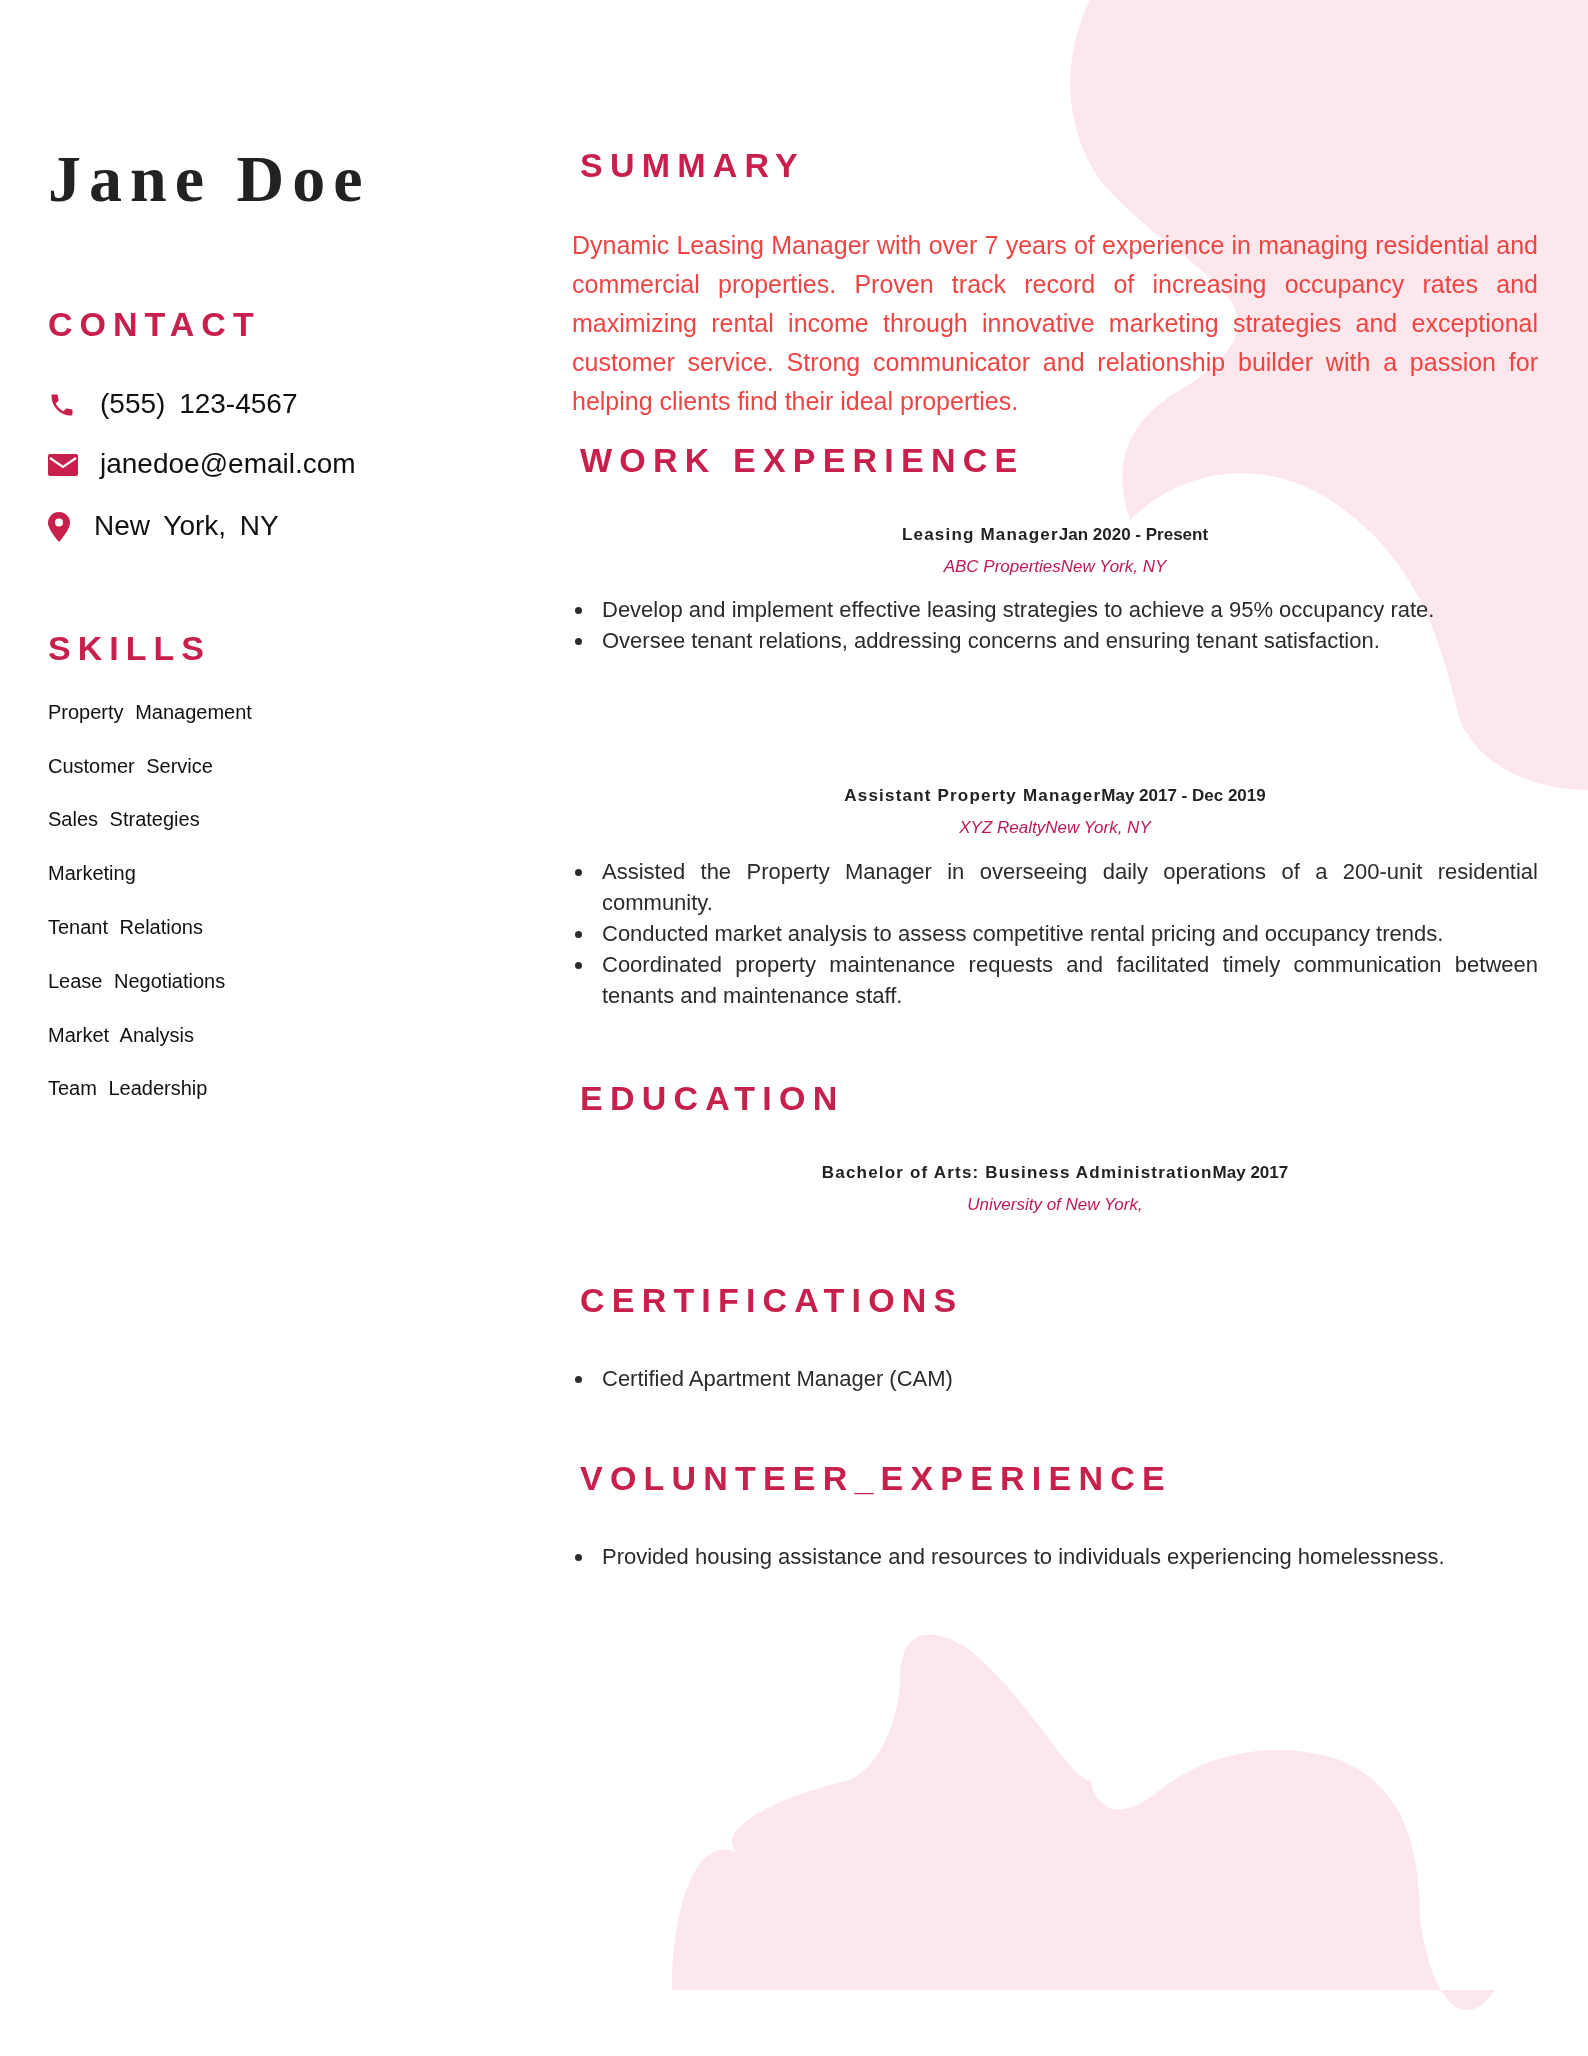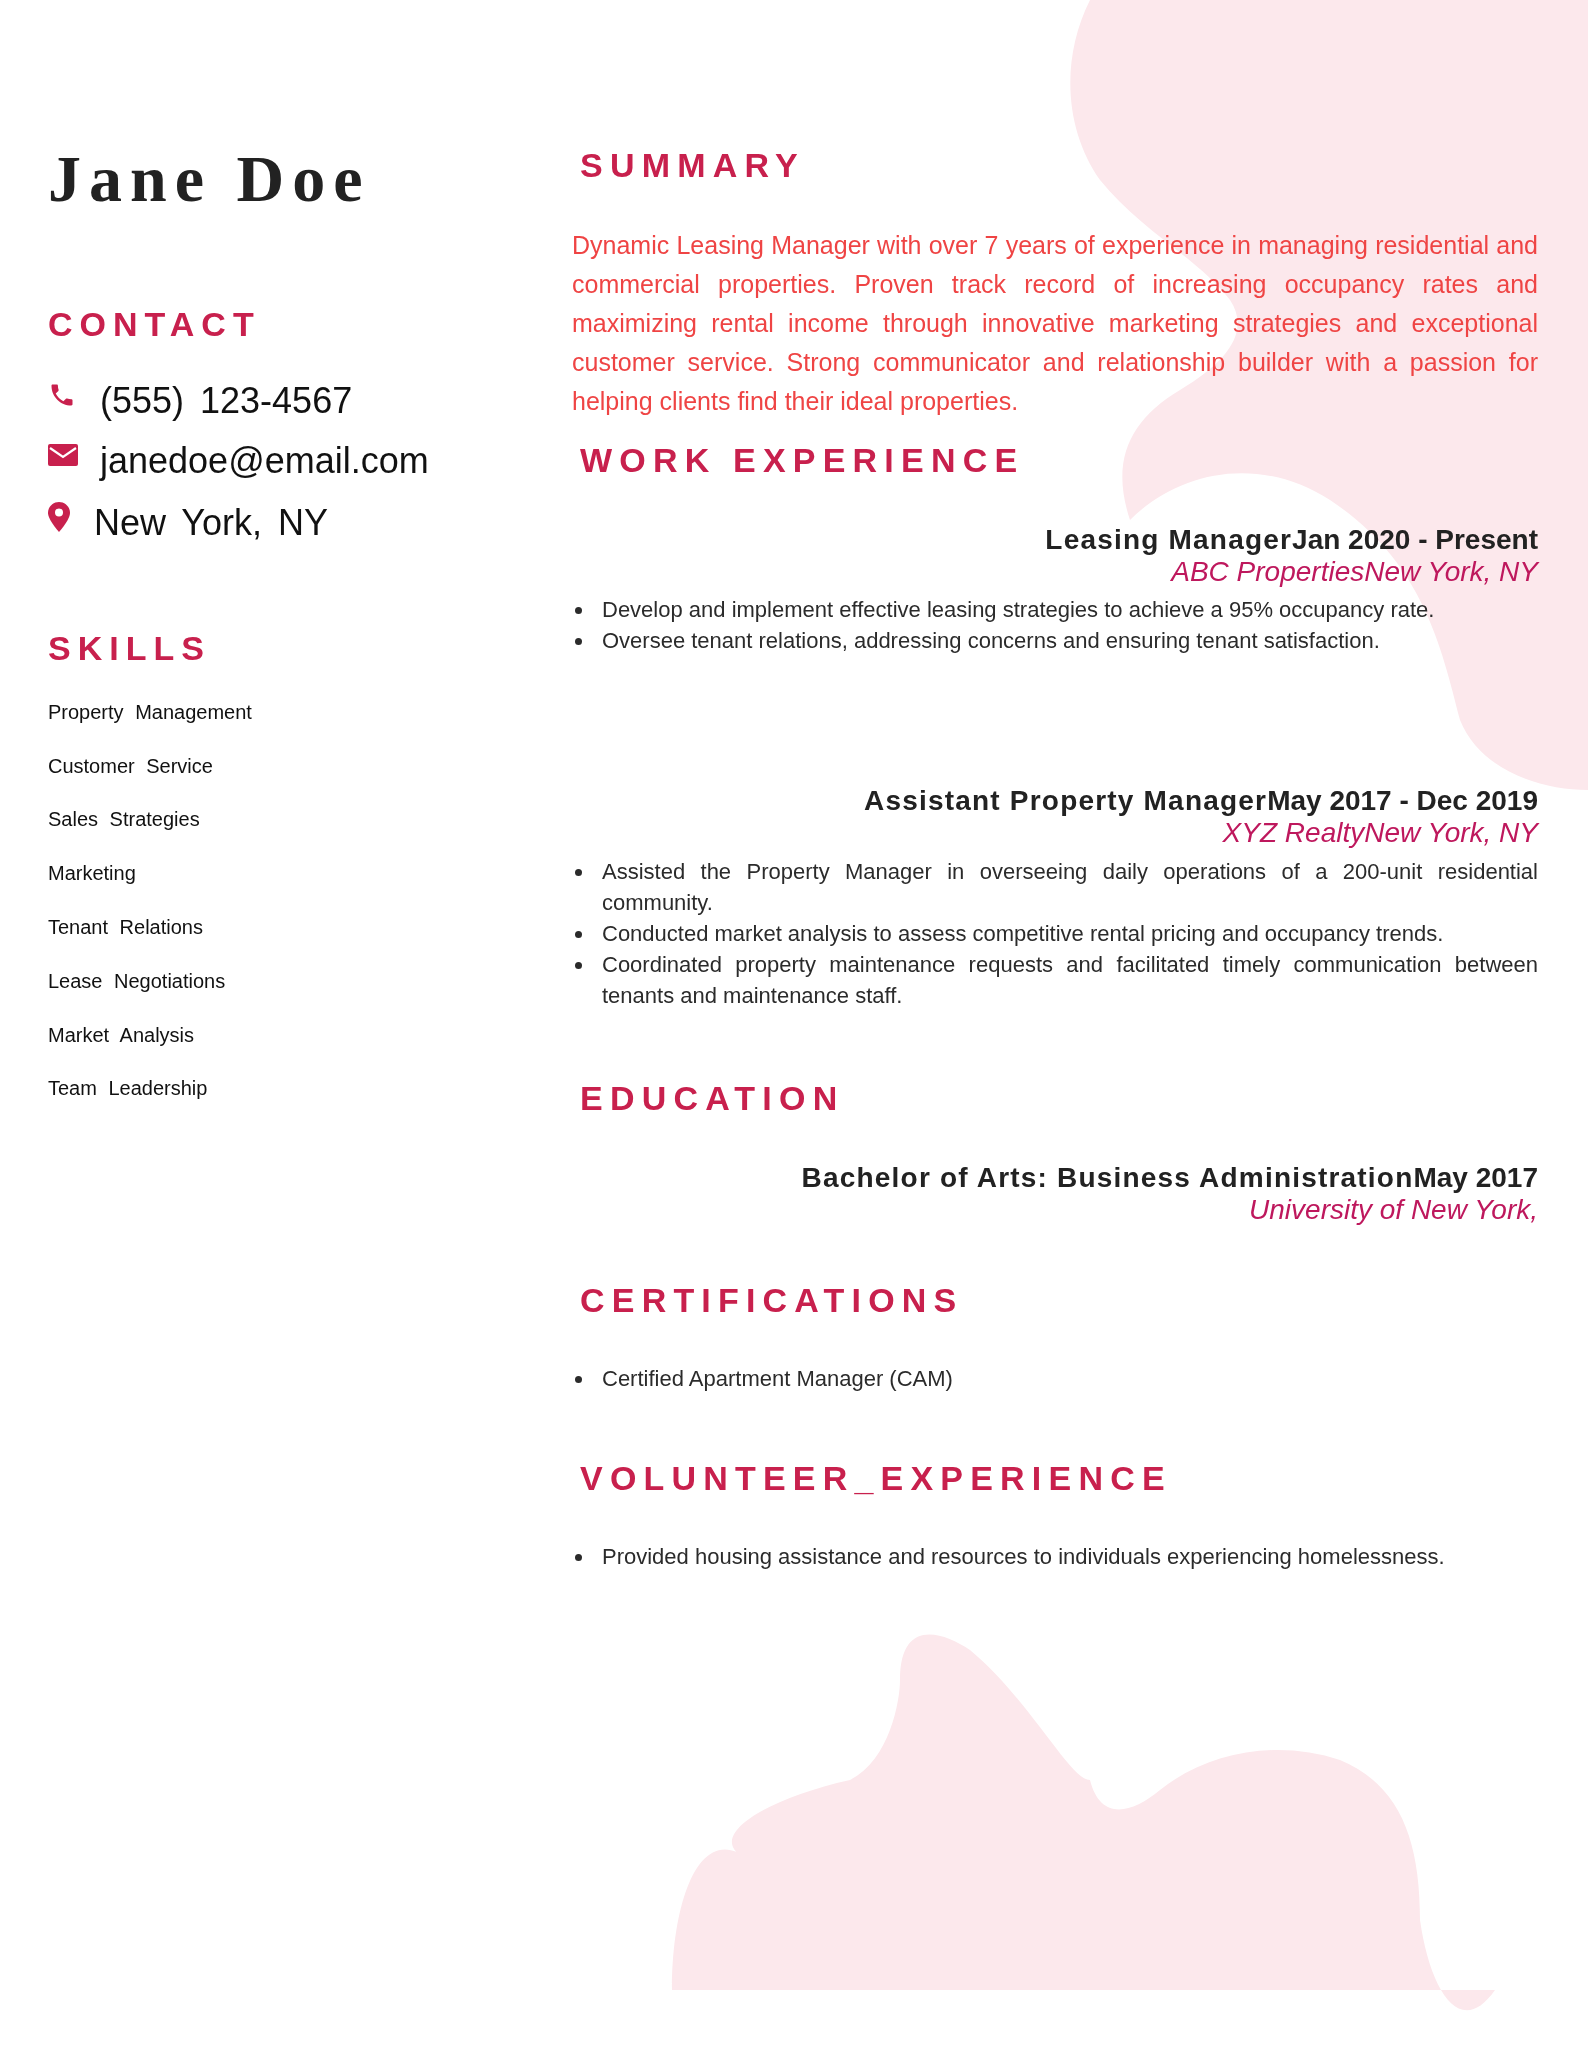--- a/index.html
+++ b/index.html
@@ -19,44 +19,44 @@
     font-size: 66px; letter-spacing: 8px; color: #222222; line-height: 1;
     white-space: nowrap; margin: 0;
   }
   .side-heading {
     position: absolute; left: 48px; margin: 0;
     font-family: "Liberation Sans", sans-serif; font-weight: bold;
     font-size: 34px; letter-spacing: 7px; color: #c8204d; line-height: 1;
     white-space: nowrap;
   }
   .contact-row {
-    position: absolute; left: 48px; height: 40px; display: flex; align-items: flex-start;
-    font-size: 36px; color: #111111; white-space: nowrap; word-spacing: 6px;
+    position: absolute; left: 48px; height: 40px; display: flex; align-items: flex-end;
+    font-size: 28px; color: #111111; white-space: nowrap; word-spacing: 6px;
   }
   .contact-row .icon { width: 30px; height: 30px; display: inline-flex; align-items: center; justify-content: flex-start; margin-right: 22px; }
   .contact-row .icon svg { display: block; }
   .skill {
     position: absolute; left: 48px; font-size: 20px; color: #111111;
     white-space: nowrap; word-spacing: 6px; line-height: 1;
   }
 
   
   .main { position: absolute; left: 572px; width: 966px; top: 0; }
   .sec-heading {
     position: absolute; left: 8px; margin: 0;
     font-weight: bold; font-size: 34px; letter-spacing: 7.2px; color: #c8204d;
     line-height: 1; white-space: nowrap;
   }
   .summary {
     position: absolute; left: 0; width: 966px; top: 226px; margin: 0;
     font-size: 25px; line-height: 39px; text-align: justify; color: #ef4444;
   }
   .row {
-    position: absolute; left: 0; width: 966px; display: flex; justify-content: flex-end;
-    font-size: 28px; line-height: 1; white-space: nowrap;
+    position: absolute; left: 0; width: 966px; display: flex; justify-content: center;
+    font-size: 17px; line-height: 1; white-space: nowrap;
   }
   .row.bold { font-weight: bold; color: #222222; }
   .row.bold .title { letter-spacing: 1.2px; }
   .row.ital { font-style: italic; color: #be185d; }
   ul.bullets {
     position: absolute; left: 0; width: 966px; margin: 0; padding: 0; list-style: none;
     font-size: 22px; line-height: 31px; color: #2b2b2b;
   }
   ul.bullets li { position: relative; padding-left: 30px; text-align: justify; }
   ul.bullets li::before {

